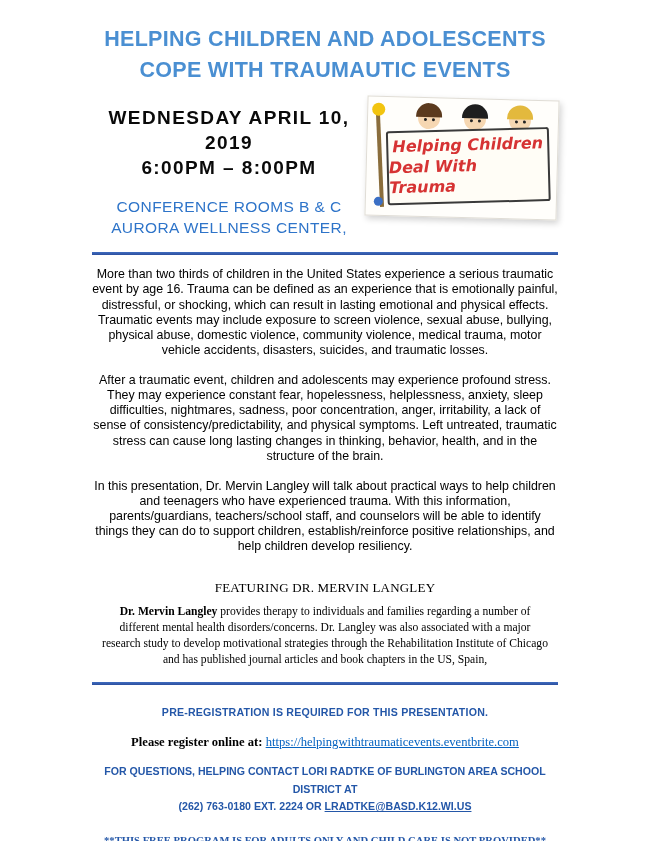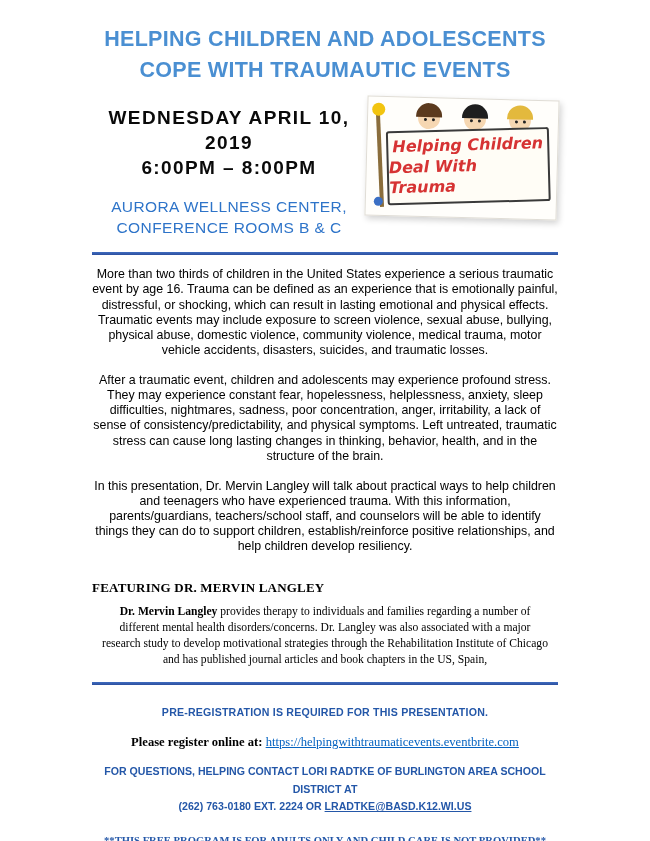--- a/index.html
+++ b/index.html
@@ -44,22 +44,22 @@
                font-size:16px; line-height:1.3; font-family:"DejaVu Sans", sans-serif; }
   
   .divider { height:3px; margin-top:14px;
              background:linear-gradient(var(--divider-blue, #3f6cc0), #2c4f9e); }
   .divider.second { margin-top:14px; }
   
   .body-copy { margin-top:12px; }
   .body-copy p { font-size:12.4px; line-height:1.22; text-align:center; }
   .body-copy p + p { margin-top:15px; }
   
-  .feat-head { margin-top:26px; text-align:left; font-family:"Liberation Serif", serif;
-               font-weight:bold; font-size:13px; letter-spacing:.2px; }
+  .feat-head { margin-top:26px; text-align:center; font-family:"Liberation Serif", serif;
+               font-weight:normal; font-size:13px; letter-spacing:.2px; }
   .bio { margin-top:8px; font-family:"Liberation Serif", serif; font-size:11.6px;
          line-height:1.38; text-align:center; padding:0 8px; }
   .bio .bold { font-weight:bold; }
   
   .prereg { margin-top:21px; text-align:center; font-weight:bold; font-size:10.6px;
             letter-spacing:.2px; color:var(--navy-blue, #2457a8); }
   .register { margin-top:17px; text-align:center; font-family:"Liberation Serif", serif;
               font-size:12.6px; }
   .register .lbl { font-weight:bold; }
   a.link { color:var(--link-blue, #0563c1); text-decoration:underline; cursor:pointer; }
@@ -87,22 +87,22 @@
   <div class="title">
     <div>HELPING CHILDREN AND ADOLESCENTS</div>
     <div>COPE WITH TRAUMAUTIC EVENTS</div>
   </div>
 
   <div class="hero">
     <div class="hero-left">
       <div class="date-line">WEDNESDAY APRIL 10, 2019</div>
       <div class="date-line">6:00PM – 8:00PM</div>
       <div class="venue">
+        <div>CONFERENCE ROOMS B &amp; C</div>
         <div>AURORA WELLNESS CENTER,</div>
-        <div>CONFERENCE ROOMS B &amp; C</div>
       </div>
     </div>
 
     <div class="clipart">
       <div class="pole"></div>
       <div class="ball-y"></div>
       <div class="ball-b"></div>
       <div class="kid kid1">
           <span class="hair"></span>
         </div>

